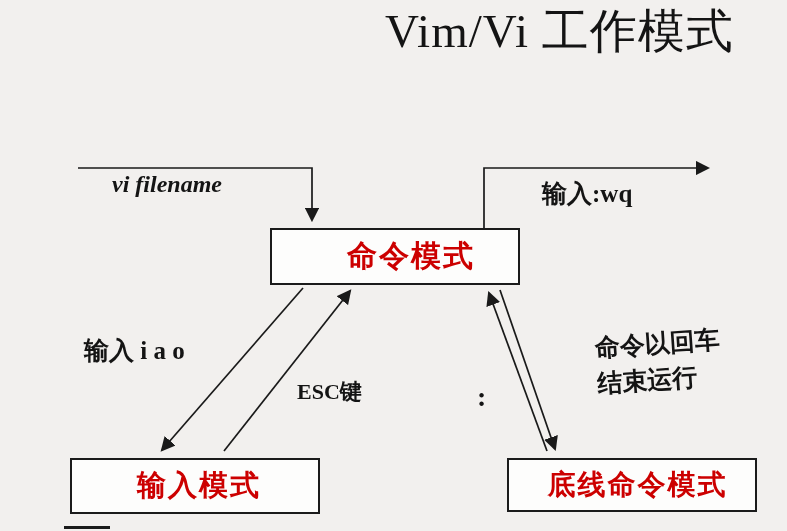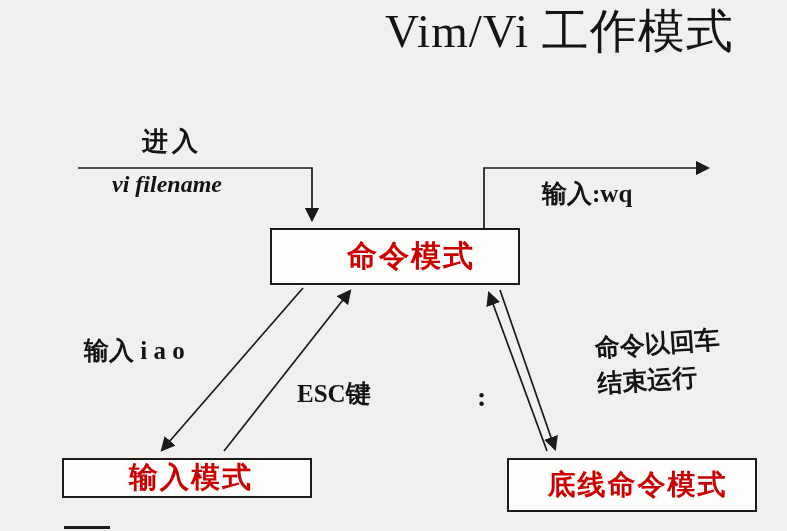--- a/index.html
+++ b/index.html
@@ -36,33 +36,33 @@
     border: 2px solid #1b1b1b;
     display: flex;
     align-items: center;
     justify-content: center;
     font-weight: bold;
     color: var(--node-text, #cc0000);
     letter-spacing: 2px;
     white-space: nowrap;
   }
   .node.command  { left: 270px; top: 228px; width: 250px; height: 57px; font-size: 30px; padding-left: 32px; }
-  .node.input    { left: 62px;  top: 458px; width: 250px; height: 40px; font-size: 29px; padding-left: 8px; }
+  .node.input    { left: 70px;  top: 458px; width: 250px; height: 56px; font-size: 29px; padding-left: 8px; }
   .node.lastline { left: 507px; top: 458px; width: 250px; height: 54px; font-size: 28px; padding-left: 11px; }
   .lbl {
     position: absolute;
     font-weight: bold;
     white-space: nowrap;
   }
   .lbl.enter     { left: 142px; top: 124px; font-size: 26px; letter-spacing: 4px; }
   .lbl.enter-cmd { left: 112px; top: 171px; font-size: 24px; font-style: italic; }
   .lbl.exit      { left: 536px; top: 124px; font-size: 26px; letter-spacing: 4px; }
   .lbl.exit-cmd  { left: 542px; top: 177px; font-size: 25px; }
   .lbl.to-input  { left: 84px;  top: 334px; font-size: 25px; }
-  .lbl.esc       { left: 297px; top: 377px; font-size: 25px; }
+  .lbl.esc       { left: 297px; top: 377px; font-size: 22px; }
   .lbl.colon     { left: 477px; top: 381px; font-size: 28px; }
   .lbl.note      { left: 596px; top: 326px; font-size: 25px; line-height: 36px; transform: rotate(-4deg); }
   .edge-mark {
     position: absolute;
     left: 64px; top: 526px;
     width: 46px; height: 3px;
     background: #1b1b1b;
   }
 </style>
 </head>
@@ -89,21 +89,20 @@
   <div class="node command">
     <span>命令模式</span>
   </div>
   <div class="node input">
     <span>输入模式</span>
   </div>
   <div class="node lastline">
     <span>底线命令模式</span>
   </div>
 
-  <div class="lbl enter">进入</div>
   <div class="lbl enter-cmd">vi filename</div>
   <div class="lbl exit-cmd">输入:wq</div>
   <div class="lbl to-input">输入 i a o</div>
   <div class="lbl esc">ESC键</div>
   <div class="lbl colon">:</div>
   <div class="lbl note">
     <div>命令以回车</div>
     <div>结束运行</div>
   </div>
 

